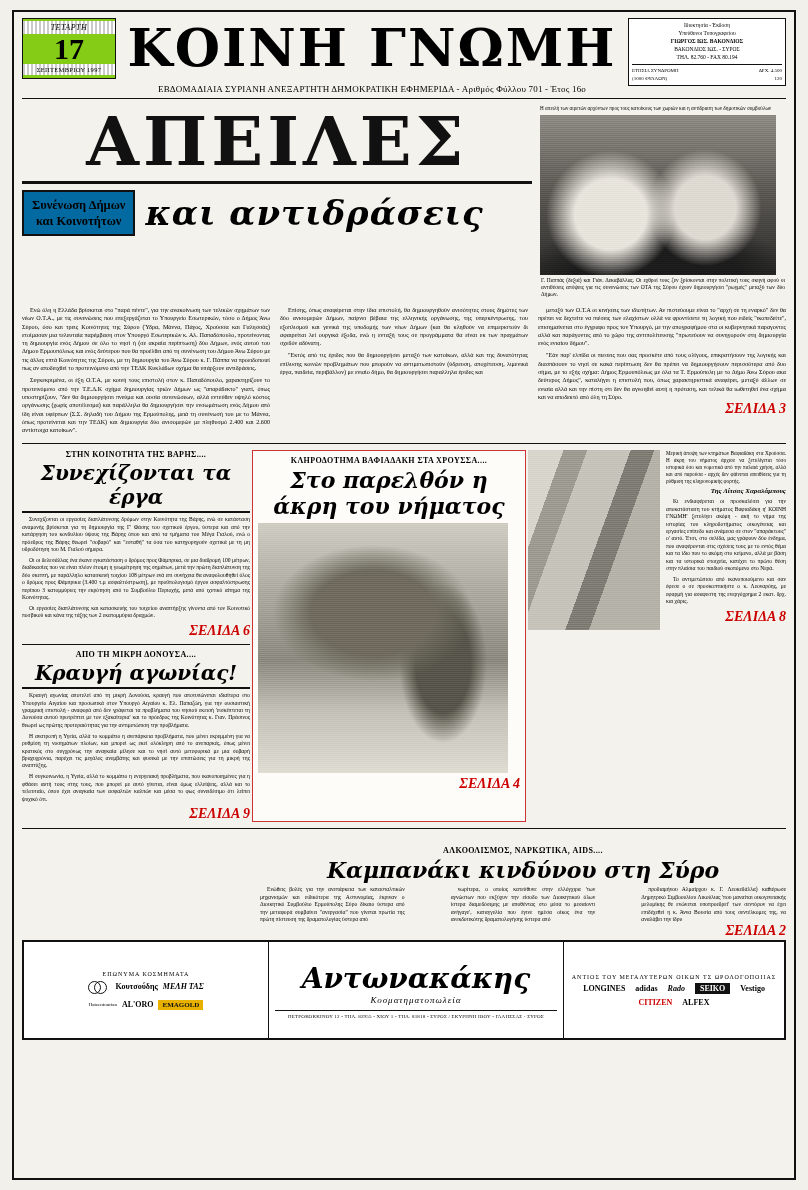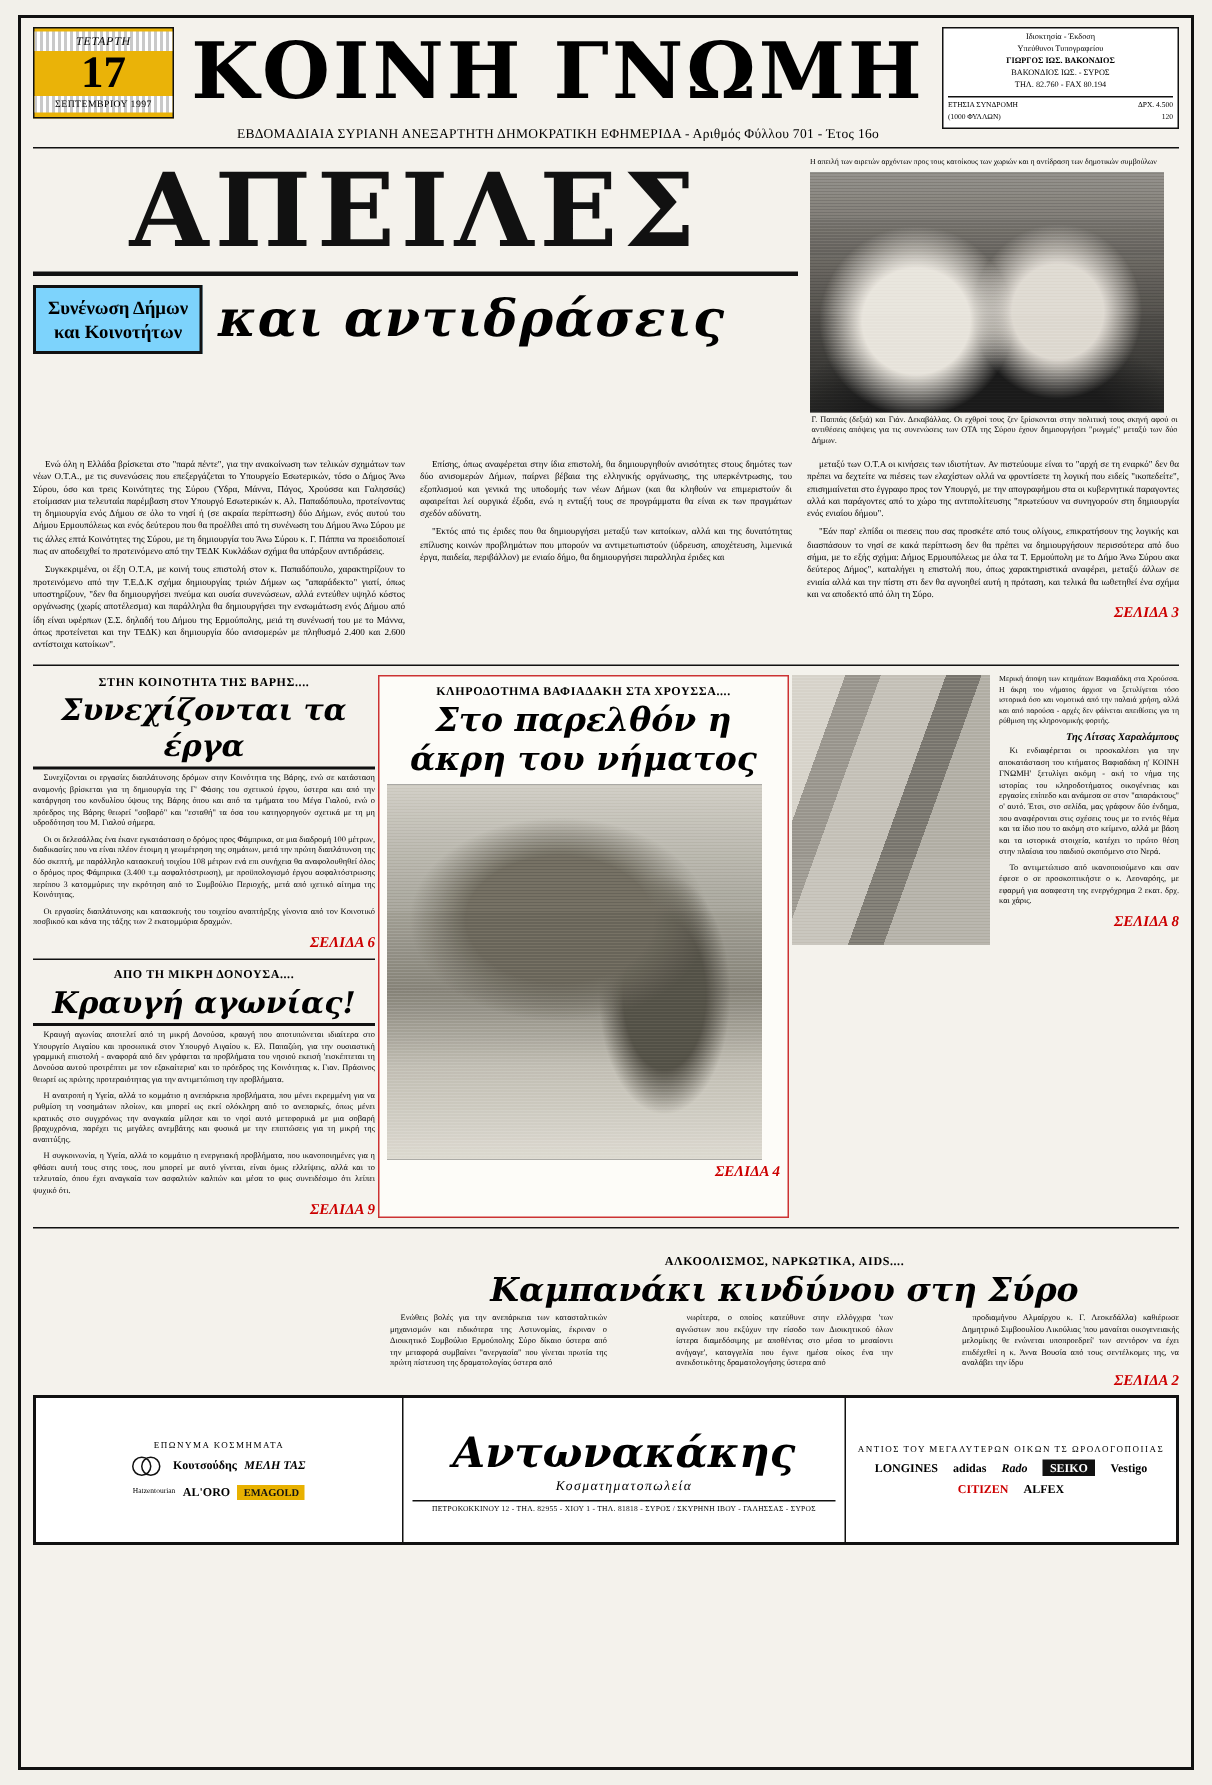--- a/index.html
+++ b/index.html
@@ -5,42 +5,42 @@
   html,body{margin:0;padding:0;background:#b9b9b4;}
   body{font-family:"Liberation Serif", serif;}
   .page{
     width:808px;height:1190px;background:#f2f0ea;position:relative;
     box-sizing:border-box;padding:10px 12px;overflow:hidden;
   }
   .frame{border:2px solid #111;height:1170px;box-sizing:border-box;padding:6px 8px;position:relative;background:#f4f2ec;}
 
   
   .masthead{display:flex;align-items:flex-start;height:80px;border-bottom:1px solid #111;}
-  .dateblock{width:92px;border:1px solid #111;text-align:center;padding:2px 0 3px;background:#eab308;}
+  .dateblock{width:92px;border:1px solid #111;text-align:center;padding:2px 0 3px;background:#84cc16;}
   .dateblock .dayname{font-size:8px;letter-spacing:.5px;background:repeating-linear-gradient(90deg,#c9c9c9 0 2px,#fff 2px 4px);padding:2px 0;font-style:italic;}
   .dateblock .daynum{font-size:30px;font-weight:bold;line-height:30px;font-family:"Liberation Serif",serif;}
   .dateblock .monthyear{font-size:6.5px;letter-spacing:.3px;background:repeating-linear-gradient(90deg,#c9c9c9 0 2px,#fff 2px 4px);padding:2px 0;}
   .title-wrap{flex:1;text-align:center;padding-top:4px;}
   .title{font-size:52px;font-weight:bold;letter-spacing:2px;line-height:52px;font-family:"DejaVu Serif",serif;}
   .subtitle{font-size:9px;margin-top:10px;letter-spacing:.2px;}
   .infobox{width:150px;font-size:5.5px;line-height:8px;text-align:center;border:1px solid #111;padding:2px 3px;background:#fff;}
   .infobox .lbl{font-weight:bold;}
   .infobox .row{display:flex;justify-content:space-between;border-top:1px solid #111;margin-top:3px;padding-top:2px;}
   .infobox .row div{font-size:5px;}
 
   
   .lead{display:flex;margin-top:6px;}
   .lead-left{flex:1;padding-right:8px;}
   .headline-big{
     font-size:68px;font-weight:bold;letter-spacing:4px;line-height:72px;
     font-family:"DejaVu Serif",serif;color:#111;text-align:center;
   }
   .rule{height:3px;background:#111;margin:4px 0 6px;}
   .sub2{display:flex;align-items:center;gap:10px;}
-  .tagbox{border:2px solid #111;font-size:12.5px;font-weight:bold;text-align:center;padding:5px 8px;line-height:16px;background:#7dd3fc;}
+  .tagbox{border:2px solid #111;font-size:12.5px;font-weight:bold;text-align:center;padding:5px 8px;line-height:16px;background:#0369a1;}
   .headline-it{font-size:34px;font-style:italic;font-weight:bold;letter-spacing:1px;font-family:"DejaVu Serif",serif;}
   .photo{background:#3a3a3a;position:relative;overflow:hidden;}
   .photo.ph1{width:236px;height:160px;}
   .photo-caption{font-size:5.5px;line-height:7px;text-align:justify;padding:2px 1px 0;}
   .photo-top-cap{font-size:5.2px;line-height:7px;text-align:justify;margin-bottom:3px;}
 
   
   .ph-inner{position:absolute;inset:0;
     background:
       radial-gradient(ellipse 38% 55% at 30% 62%, #e8e4dc 0 40%, rgba(40,40,40,0) 72%),
@@ -61,21 +61,21 @@
   }
   .grain{position:absolute;inset:0;opacity:.22;
     background-image:repeating-linear-gradient(0deg,rgba(255,255,255,.35) 0 1px,rgba(0,0,0,.25) 1px 2px);
     mix-blend-mode:overlay;}
 
   
   .body-cols{display:flex;gap:10px;margin-top:8px;}
   .col{flex:1;}
   .bt{font-size:6.1px;line-height:8.3px;text-align:justify;font-family:"Liberation Serif",serif;}
   .bt p{margin:0 0 4px;text-indent:8px;}
-  .page-ref{font-size:10px;font-weight:bold;font-style:italic;color:#c00;text-align:right;margin-top:3px;}
+  .page-ref{font-size:14px;font-weight:bold;font-style:italic;color:#c00;text-align:right;margin-top:3px;}
   .hr-thin{height:1px;background:#111;margin:5px 0;}
 
   
   .mid{display:flex;gap:2px;margin-top:6px;}
   .mid-left{width:228px;}
   .mid-center{width:262px;border:1px solid #c33;padding:5px;background:#fdfcf8;}
   .mid-right{flex:1;}
   .kicker{font-size:8px;font-weight:bold;letter-spacing:.4px;text-align:center;}
   .sec-head{font-size:20px;font-weight:bold;font-style:italic;text-align:center;font-family:"DejaVu Serif",serif;margin:2px 0 3px;}
   .sec-head.underline{border-bottom:2px solid #111;padding-bottom:2px;}

